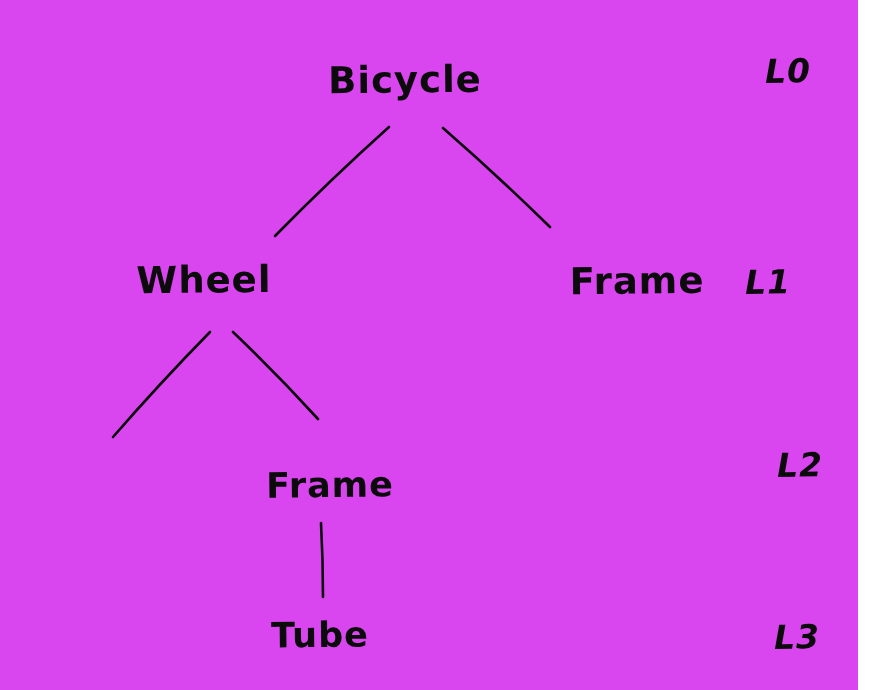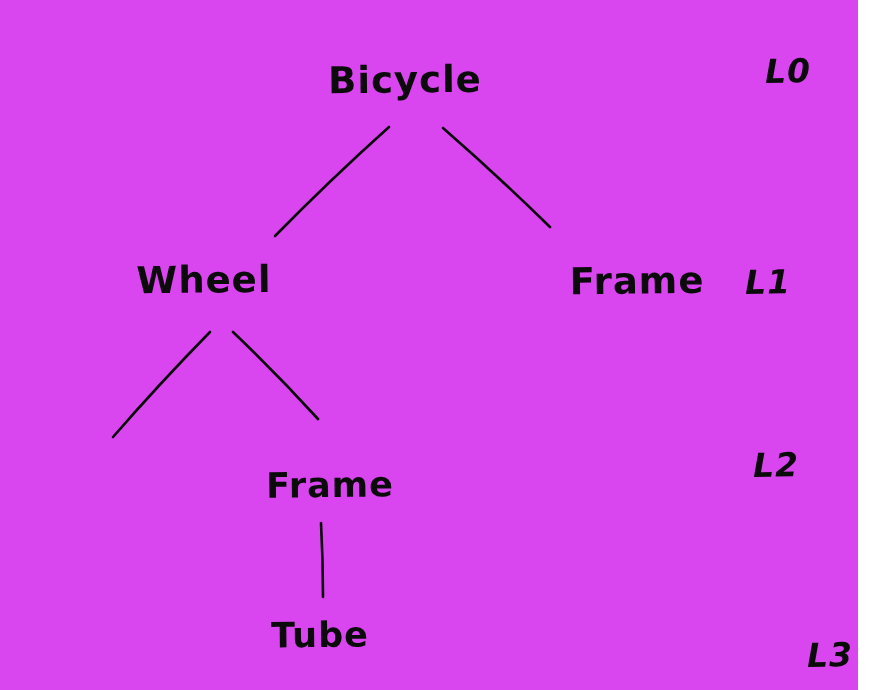--- a/index.html
+++ b/index.html
@@ -68,17 +68,17 @@
 
 
   <div class="node small" style="left:330px; top:485px;">Frame</div>
 
   <div class="node small" style="left:320px; top:635px;">Tube</div>
 
   <div class="level-label" style="left:788px; top:71px;">L0</div>
 
   <div class="level-label" style="left:768px; top:282px;">L1</div>
 
-  <div class="level-label" style="left:776px; top:465px;">L2</div>
+  <div class="level-label" style="left:800px; top:465px;">L2</div>
 
-  <div class="level-label" style="left:797px; top:655px;margin-left:33px;">L3</div>
+  <div class="level-label" style="left:797px; top:637px;">L3</div>
 
 </div>
 
 </body></html>

